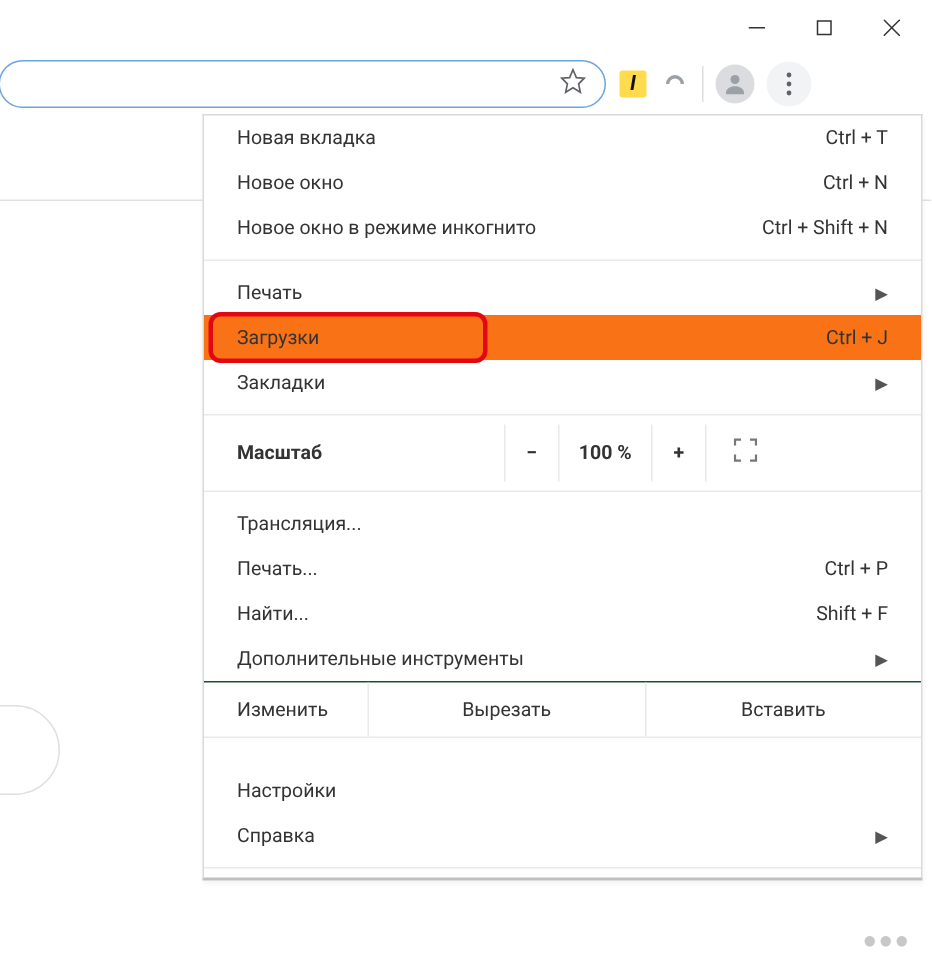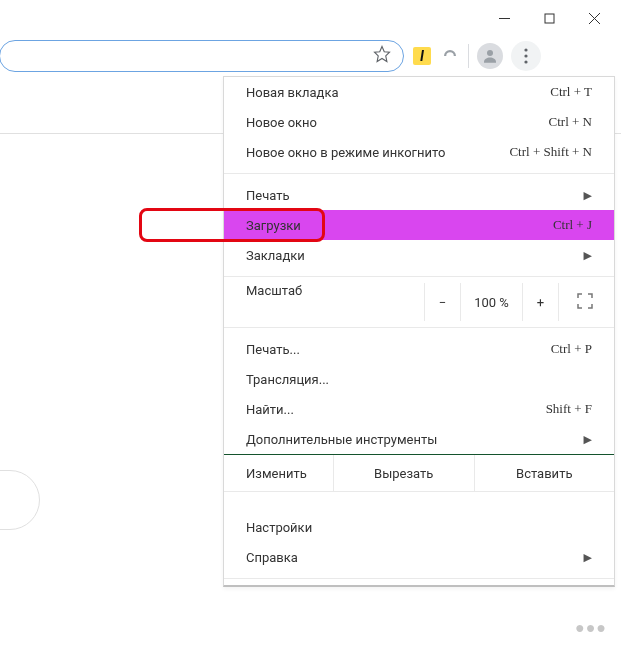--- a/index.html
+++ b/index.html
@@ -18,31 +18,31 @@
     .sep { width: 1px; height: 24px; background: #dadce0; }
     .profile-icon { width: 26px; height: 26px; border-radius: 50%; background: #dadce0; display:flex; align-items:center; justify-content:center; color:#9aa0a6; }
     .menu-btn { width: 30px; height: 30px; display: flex; align-items: center; justify-content: center; color: #5f6368; border-radius: 50%; background: #f1f3f4; }
 
     .content-bar { border-bottom: 1px solid #e0e0e0; height: 52px; margin-top: 6px; }
 
     .lozenge { position: absolute; left: -40px; top: 470px; width: 80px; height: 60px; border: 1px solid #e0e0e0; border-radius: 30px; background: #fff; }
 
     .dots3 { position: absolute; right: 14px; bottom: 10px; color: #c7c7c7; letter-spacing: 1px; font-size: 16px; }
 
-    .menu { position: absolute; top: 76px; right: 6px; width: 392px; background: #fff; border: 1px solid #d9d9d9; border-bottom: 2px solid #bfbfbf; box-shadow: 0 2px 4px rgba(0,0,0,.05); font-size: 13px; color: #333; }
+    .menu { position: absolute; top: 76px; right: 6px; width: 480px; background: #fff; border: 1px solid #d9d9d9; border-bottom: 2px solid #bfbfbf; box-shadow: 0 2px 4px rgba(0,0,0,.05); font-size: 13px; color: #333; }
     .menu-item { display: flex; align-items: center; height: 30px; padding: 0 22px; justify-content: space-between; cursor: default; }
-    .menu-item.highlighted { background: #d946ef; }
+    .menu-item.highlighted { background: #f97316; }
     .menu-item .arrow { color: #555; font-size: 11px; }
-    .menu-item .shortcut { color: #333; font-size: 13px; font-family: Liberation Serif, serif; }
+    .menu-item .shortcut { color: #333; font-size: 13px; }
     .menu-item .label { white-space: nowrap; }
     .menu-sep { height: 1px; background: #e9e9e9; margin: 6px 0; }
 
     .highlight-box { border: 3px solid #e30613; border-radius: 8px; position: absolute; pointer-events: none; }
 
-    .zoom-row { display: flex; align-items: flex-start; height: 38px; }
+    .zoom-row { display: flex; align-items: center; height: 38px; font-weight: bold; }
     .zoom-label { width: 200px; padding-left: 22px; }
     .zoom-sep { width: 1px; height: 100%; background: #e9e9e9; }
     .zoom-cell { flex: 1; display:flex; align-items:center; justify-content:center; color:#333; border-right: 1px solid #e9e9e9; height:100%; padding: 0 6px; }
     .zoom-cell:last-child { border-right: none; }
     .zoom-cell.sm { flex: 0 0 36px; }
     .zoom-cell.val { flex: 0 0 62px; }
     .fs-icon { color: #777; }
 
     .edit-row { display: flex; height: 38px; border-top: 1px solid #14532d; border-bottom: 1px solid #e9e9e9; }
     .edit-cell { flex:1; display:flex; align-items:center; justify-content:center; border-right:1px solid #e9e9e9; }
@@ -143,25 +143,25 @@
     <div class="zoom-cell" style="flex:0 0 52px">
       <span class="fs-icon">
         <svg width="16" height="16" viewBox="0 0 16 16" fill="none" stroke="currentColor" stroke-width="1.5">
           <path d="M1 5V1h4M15 5V1h-4M1 11v4h4M15 11v4h-4"></path>
         </svg>
       </span>
     </div>
   </div>
   <div class="menu-sep"></div>
   <div class="menu-item">
+    <span class="label">Трансляция...</span>
+  </div>
+  <div class="menu-item">
     <span class="label">Печать...</span>
     <span class="shortcut">Ctrl + P</span>
-  </div>
-  <div class="menu-item">
-    <span class="label">Трансляция...</span>
   </div>
   <div class="menu-item">
     <span class="label">Найти...</span>
     <span class="shortcut">Shift + F</span>
   </div>
   <div class="menu-item">
     <span class="label">Дополнительные инструменты</span>
     <span class="arrow">▶</span>
   </div>
   <div class="edit-row">

